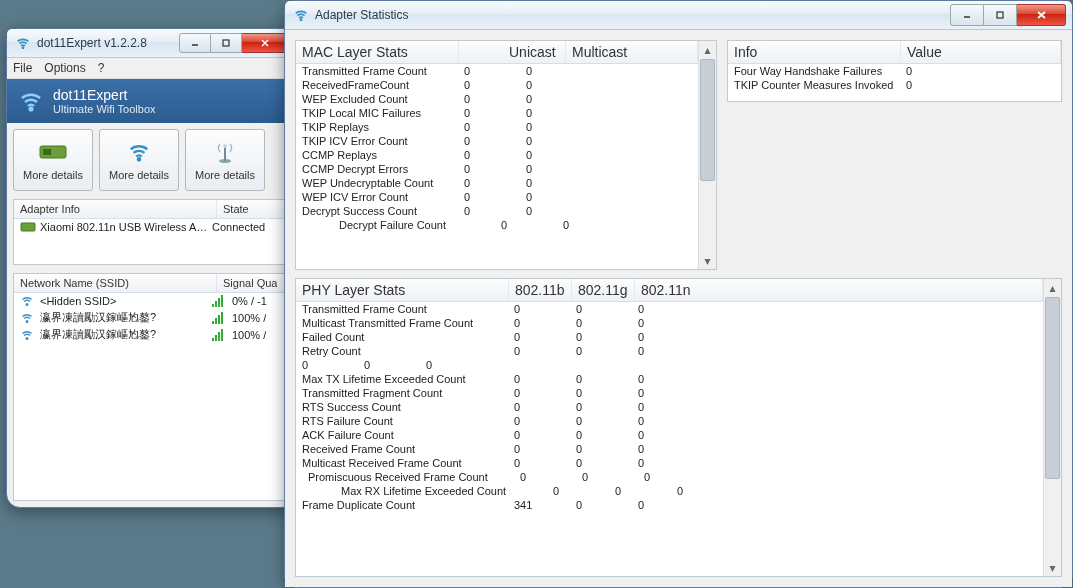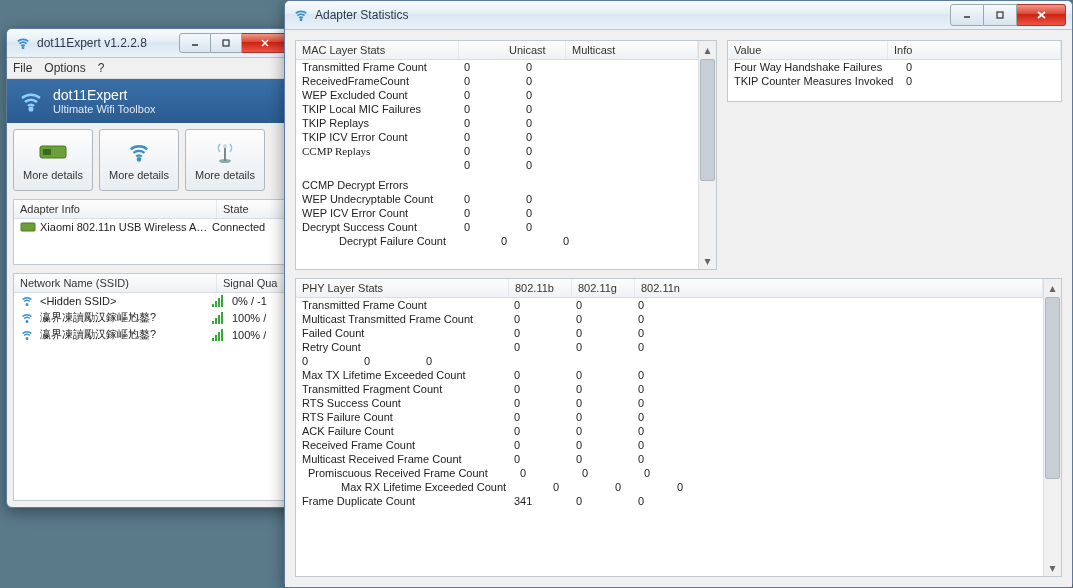--- a/index.html
+++ b/index.html
@@ -9,21 +9,21 @@
     background: #5a7a8a;
     width: 1073px;
     height: 588px;
     overflow: hidden;
     position: relative;
   }
   .window {
     position: absolute;
     background: #f0f0f0;
     border: 1px solid #5a7aa0;
-    border-radius: 6px;
+    border-radius: 14px;
     box-shadow: 0 4px 16px rgba(0,0,0,0.4);
     display: flex;
     flex-direction: column;
   }
   .titlebar {
     height: 28px;
     background: linear-gradient(to bottom, #f8fbfd 0%, #e6eef5 45%, #d9e5f0 46%, #eaf2f9 100%);
     border-bottom: 1px solid #b8c7d8;
     display: flex;
     align-items: center;
@@ -102,21 +102,21 @@
   .row .ricon{width:16px;height:14px;margin-right:4px;display:flex;align-items:center;}
   
   .stats-body{flex:1;padding:10px;display:flex;flex-direction:column;gap:8px;background:#f0f0f0;overflow:hidden;}
   .stats-top{display:flex;gap:10px;height:230px;}
   .tableframe{border:1px solid #c0c8d0;background:#fff;position:relative;display:flex;}
   .tablewrap{flex:1;overflow:hidden;}
   .scrollbar{width:17px;background:#f0f0f0;border-left:1px solid #ddd;display:flex;flex-direction:column;}
   .scrollbar .arrow{height:17px;display:flex;align-items:center;justify-content:center;color:#666;}
   .scrollbar .thumb{flex:none;background:#c8ced6;border:1px solid #aeb6c0;border-radius:2px;margin:1px;}
   .th{display:flex;background:linear-gradient(to bottom,#fdfdfd,#eef1f5);border-bottom:1px solid #d5dde5;}
-  .th .hc{padding:3px 6px;font-size:11px;color:#333;border-right:1px solid #e4e9ef;}
+  .th .hc{padding:3px 6px;font-size:14px;color:#333;border-right:1px solid #e4e9ef;}
   .tr{display:flex;padding:0 0;font-size:11px;color:#222;}
   .tr .tc{padding:1px 6px;overflow:hidden;white-space:nowrap;}
   .signal-bars{display:inline-flex;gap:1px;align-items:flex-end;height:12px;}
   .signal-bars span{width:2px;background:#3a3;}
 </style>
 </head>
 <body>
 
 <div class="window" style="left:6px;top:28px;width:288px;height:478px;">
   <div class="titlebar">
@@ -351,26 +351,26 @@
                 <div class="tc" style="width:150px;">TKIP Replays</div>
                 <div class="tc" style="width:50px;">0</div>
                 <div class="tc" style="flex:1;">0</div>
               </div>
               <div class="tr">
                 <div class="tc" style="width:150px;">TKIP ICV Error Count</div>
                 <div class="tc" style="width:50px;">0</div>
                 <div class="tc" style="flex:1;">0</div>
               </div>
               <div class="tr">
-                <div class="tc" style="width:150px;font-family:Liberation Serif, serif;">CCMP Replays</div>
-                <div class="tc" style="width:50px;">0</div>
-                <div class="tc" style="flex:1;">0</div>
-              </div>
-              <div class="tr">
-                <div class="tc" style="width:150px;margin-top:20px;">CCMP Decrypt Errors</div>
+                <div class="tc" style="width:150px;">CCMP Replays</div>
+                <div class="tc" style="width:50px;">0</div>
+                <div class="tc" style="flex:1;">0</div>
+              </div>
+              <div class="tr">
+                <div class="tc" style="width:150px;">CCMP Decrypt Errors</div>
                 <div class="tc" style="width:50px;">0</div>
                 <div class="tc" style="flex:1;">0</div>
               </div>
               <div class="tr">
                 <div class="tc" style="width:150px;">WEP Undecryptable Count</div>
                 <div class="tc" style="width:50px;">0</div>
                 <div class="tc" style="flex:1;">0</div>
               </div>
               <div class="tr">
                 <div class="tc" style="width:150px;">WEP ICV Error Count</div>
@@ -393,22 +393,22 @@
           <div class="arrow">▴</div>
           <div style="flex:1;position:relative;">
               <div class="thumb" style="height:120px;"></div>
             </div>
           <div class="arrow">▾</div>
         </div>
       </div>
       <div class="tableframe" style="flex:1;height:60px;">
         <div class="tablewrap">
           <div class="th">
+            <div class="hc" style="width:160px;">Info</div>
             <div class="hc" style="flex:1;">Value</div>
-            <div class="hc" style="width:160px;">Info</div>
           </div>
           <div id="info-rows">
               <div class="tr">
                 <div class="tc" style="width:160px;">Four Way Handshake Failures</div>
                 <div class="tc" style="flex:1;">0</div>
               </div>
               <div class="tr">
                 <div class="tc" style="width:160px;">TKIP Counter Measures Invoked</div>
                 <div class="tc" style="flex:1;">0</div>
               </div>

